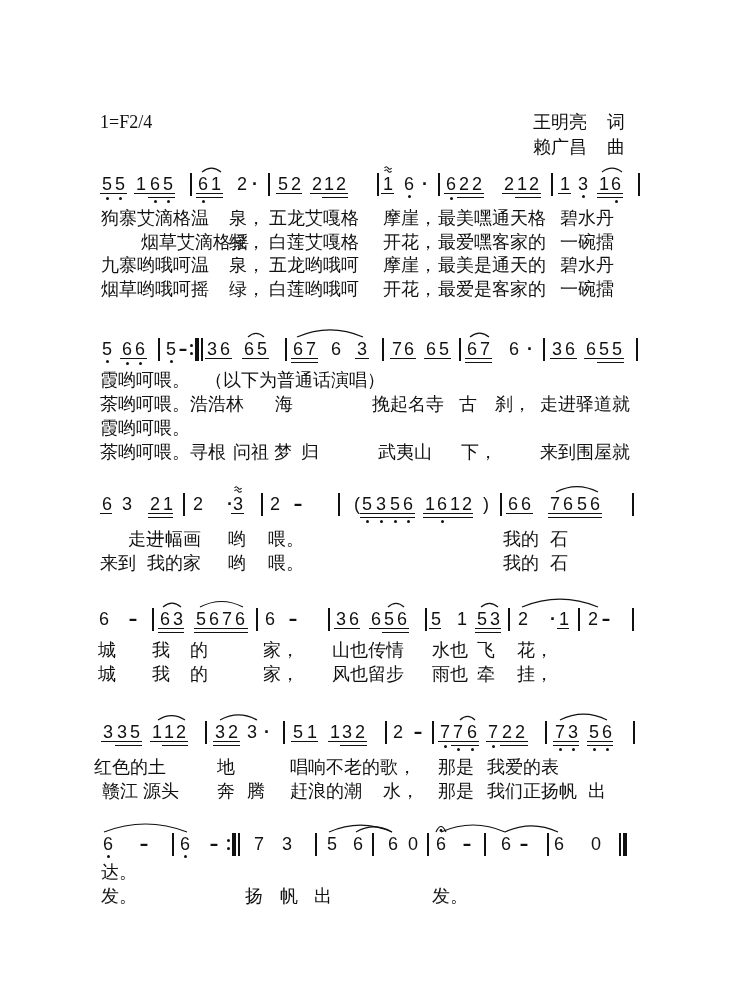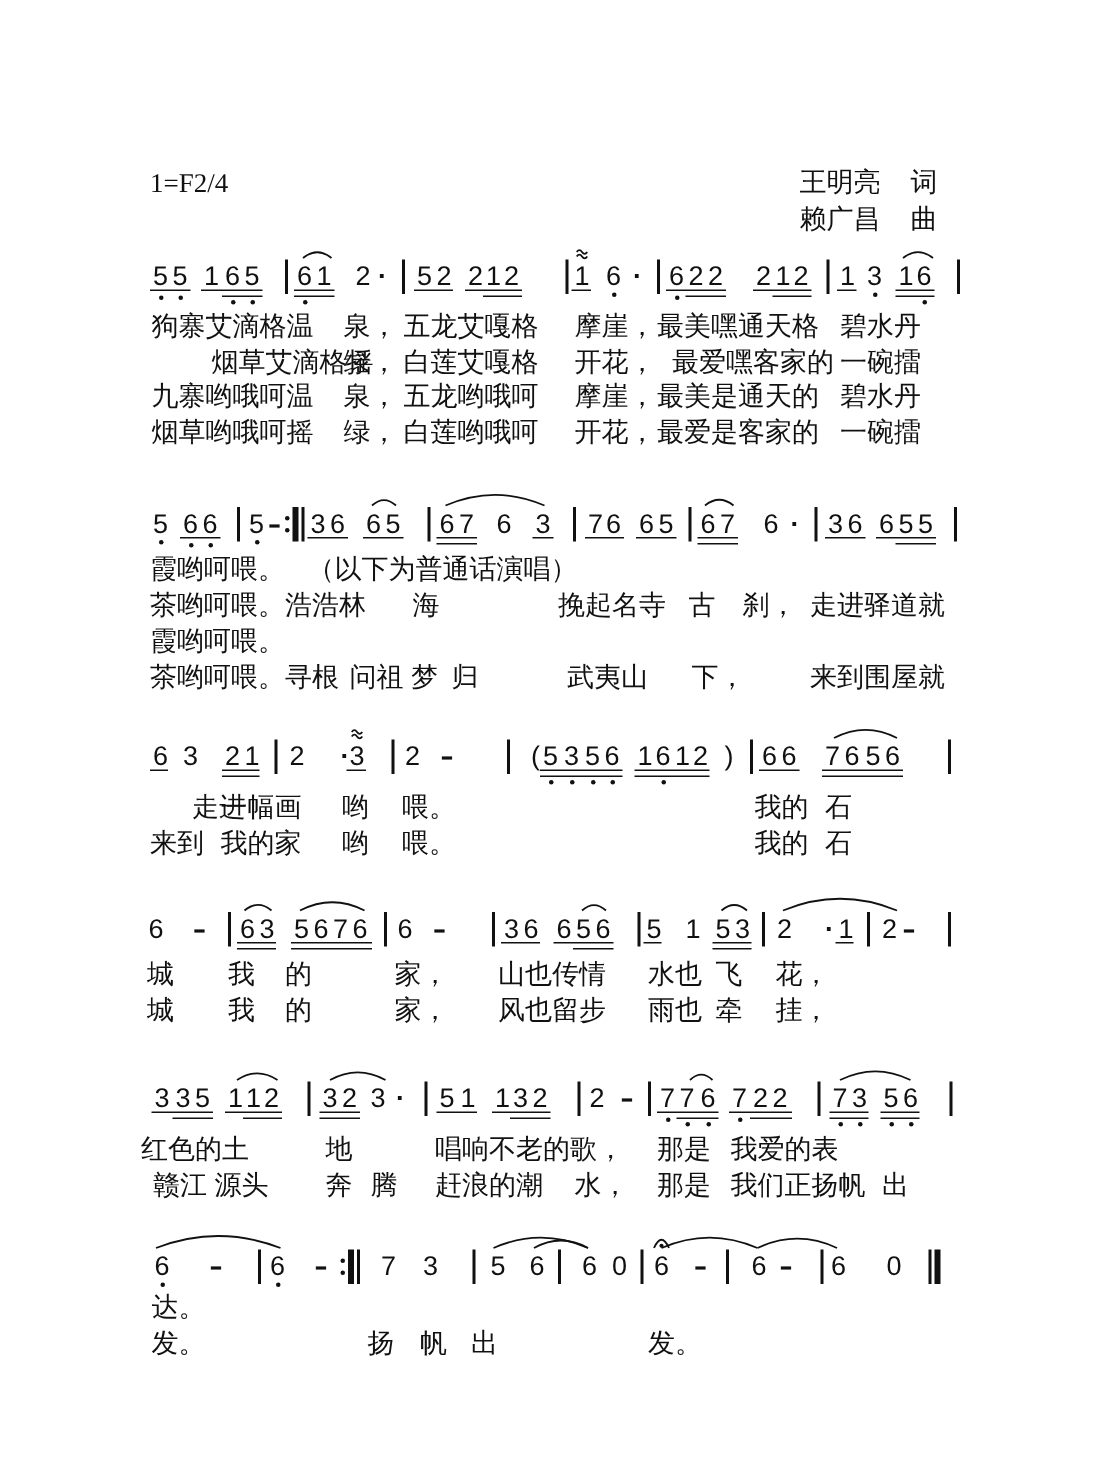--- a/index.html
+++ b/index.html
@@ -129,21 +129,21 @@
           <span class="abs lyric" style="left: 269px; top: 209px;">五龙艾嘎格</span>
           <span class="abs lyric" style="left: 383px; top: 209px;">摩崖，</span>
           <span class="abs lyric" style="left: 438px; top: 209px;">最美嘿通天格</span>
           <span class="abs lyric" style="left: 560px; top: 209px;">碧水丹</span>
         </div>
         <div class="lyric-row">
           <span class="abs lyric" style="left: 101px; top: 233px; margin-left: 40px;">烟草艾滴格摇</span>
           <span class="abs lyric" style="left: 229px; top: 233px;">绿，</span>
           <span class="abs lyric" style="left: 269px; top: 233px;">白莲艾嘎格</span>
           <span class="abs lyric" style="left: 383px; top: 233px;">开花，</span>
-          <span class="abs lyric" style="left: 448px; top: 233px;">最爱嘿客家的</span>
+          <span class="abs lyric" style="left: 438px; top: 233px;">最爱嘿客家的</span>
           <span class="abs lyric" style="left: 560px; top: 233px;">一碗擂</span>
         </div>
         <div class="lyric-row">
           <span class="abs lyric" style="left: 101px; top: 256px;">九寨哟哦呵温</span>
           <span class="abs lyric" style="left: 229px; top: 256px;">泉，</span>
           <span class="abs lyric" style="left: 269px; top: 256px;">五龙哟哦呵</span>
           <span class="abs lyric" style="left: 383px; top: 256px;">摩崖，</span>
           <span class="abs lyric" style="left: 438px; top: 256px;">最美是通天的</span>
           <span class="abs lyric" style="left: 560px; top: 256px;">碧水丹</span>
         </div>

